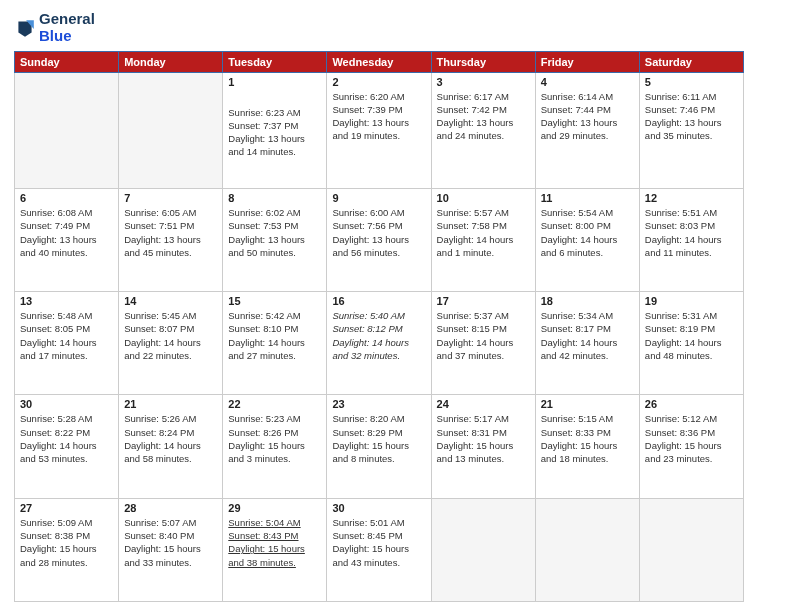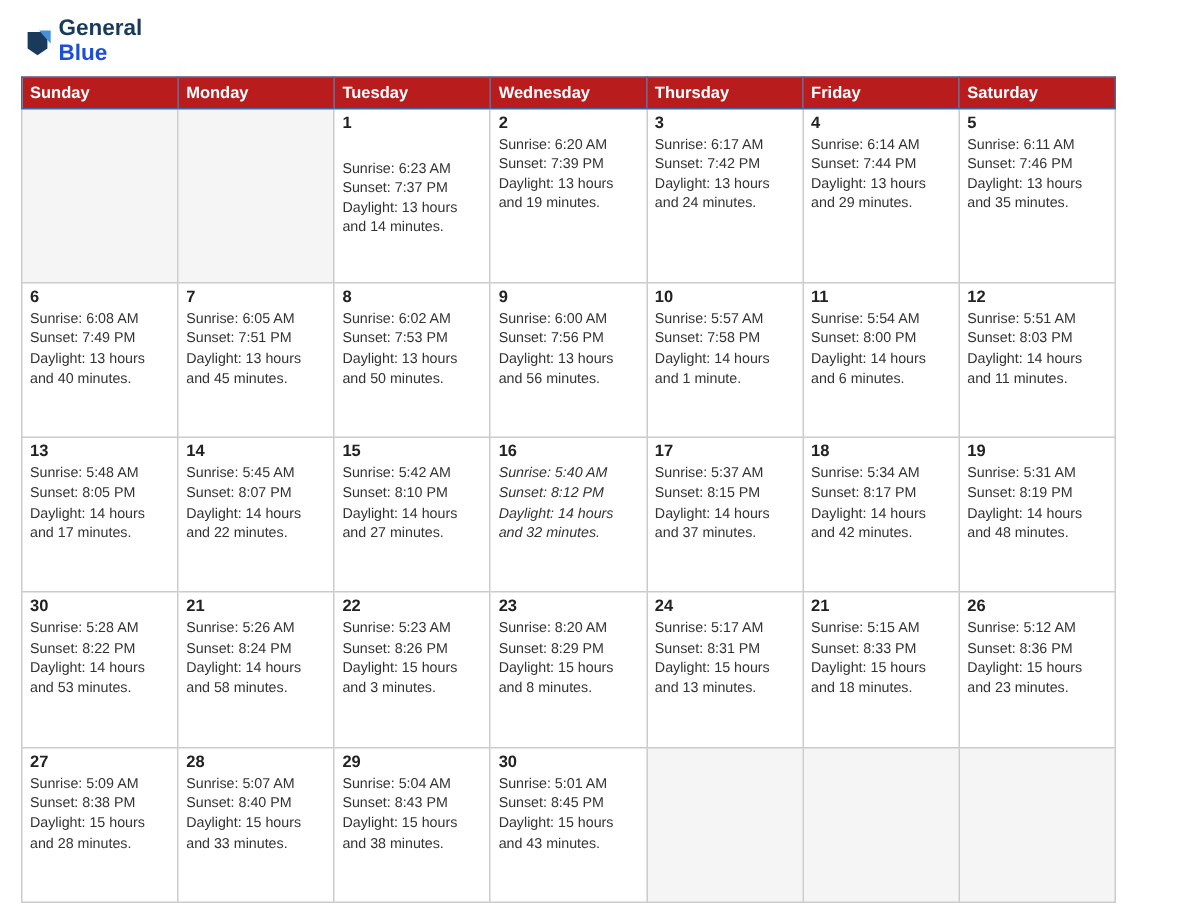--- a/index.html
+++ b/index.html
@@ -308,21 +308,21 @@
 Daylight: 15 hours and 28 minutes.</div>
           </td>
           <td>
             <span class="day-num">28</span>
             <div class="day-info" style="white-space: pre-line;">Sunrise: 5:07 AM
 Sunset: 8:40 PM
 Daylight: 15 hours and 33 minutes.</div>
           </td>
           <td>
             <span class="day-num">29</span>
-            <div class="day-info" style="white-space: pre-line;">Sunrise: 5:04 AM
+            <div class="day-info" style="white-space: pre-line; text-decoration: underline;">Sunrise: 5:04 AM
 Sunset: 8:43 PM
 Daylight: 15 hours and 38 minutes.</div>
           </td>
           <td>
             <span class="day-num">30</span>
             <div class="day-info" style="white-space: pre-line;">Sunrise: 5:01 AM
 Sunset: 8:45 PM
 Daylight: 15 hours and 43 minutes.</div>
           </td>
           <td class="cell-empty"></td>

